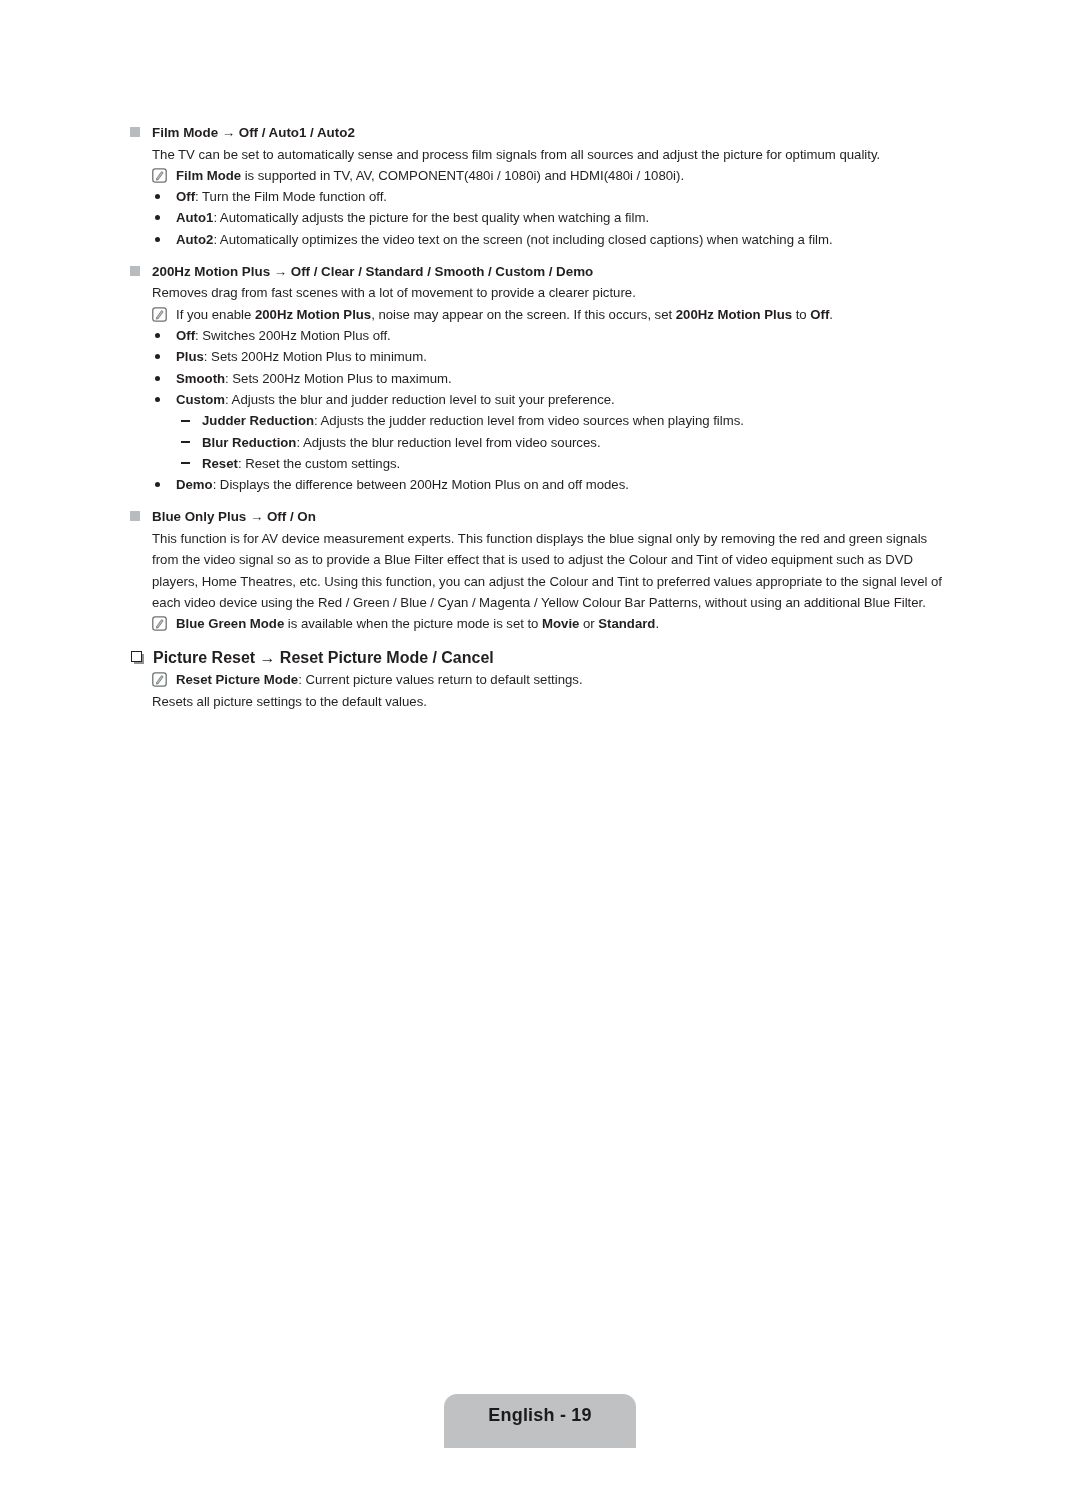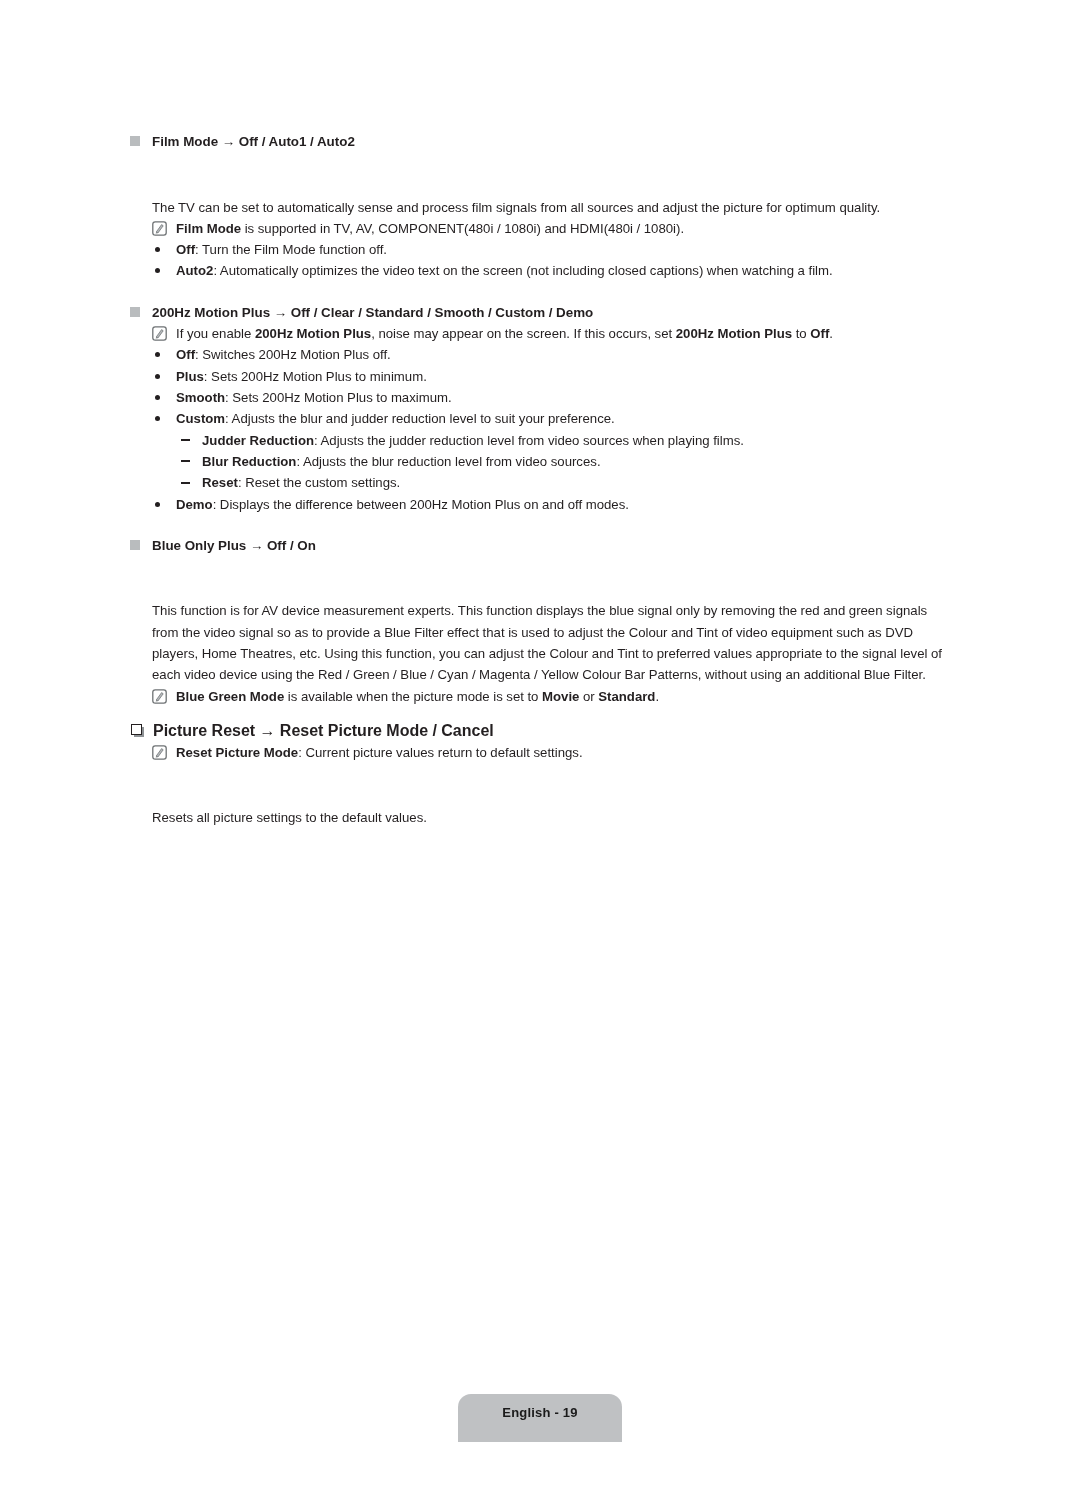--- a/index.html
+++ b/index.html
@@ -49,21 +49,21 @@
     word-spacing: -0.1px;
   }
 
   b, .b { font-weight: bold; }
 
   
   .sec-head {
     font-size: 13.4px;
     font-weight: bold;
     line-height: 21.5px;
-    margin-top: 13px;
+    margin-top: 4px;
   }
   .sec-head .marker {
     width: 10px; height: 10px;
     background: #b9bcbe;
     margin: 5px 12px 0 0;
   }
 
   
   .big-head {
     font-size: 16px;
@@ -75,21 +75,20 @@
     border: 1.6px solid #231f20;
     background: #ffffff;
     box-shadow: 2.5px 2.5px 0 -0.5px #8e9295;
     margin: 5px 11px 0 1px;
     box-sizing: border-box;
   }
 
   
   .para {
     padding-left: 22px;
-    margin-top: 44px;
   }
 
   
   .note .marker {
     width: 15px; height: 15px;
     margin: 3px 9px 0 22px;
     position: relative;
     flex: 0 0 15px;
   }
   .note-ico {
@@ -125,21 +124,21 @@
     left: 0;
     top: 1394px;
     width: 1080px;
     text-align: center;
   }
   .footer-box {
     display: inline-block;
     background: #bfc1c3;
     border-radius: 13px 13px 0 0;
     padding: 11px 44px 22px 44px;
-    font-size: 13px;
+    font-size: 18px;
     font-weight: bold;
     color: #1b1b1b;
     letter-spacing: 0.2px;
   }
 </style>
 </head>
 <body>
 
 <div class="page">
   <div class="content">
@@ -163,30 +162,37 @@
       </span>
       <span class="txt"><b>Film Mode</b><span> is supported in TV, AV, COMPONENT(480i / 1080i) and HDMI(480i / 1080i).</span></span>
     </div>
 
     <div class="row bul">
       <span class="marker"></span>
       <span class="txt"><b>Off</b><span>: Turn the Film Mode function off.</span></span>
     </div>
     <div class="row bul">
       <span class="marker"></span>
+      <span class="txt"><b>Auto1</b><span>: Automatically adjusts the picture for the best quality when watching a film.</span></span>
+    </div>
+    <div class="row bul">
+      <span class="marker"></span>
       <span class="txt"><b>Auto2</b><span>: Automatically optimizes the video text on the screen (not including closed captions) when watching a film.</span></span>
     </div>
 
     <div class="gap-sm"></div>
 
     <div class="row sec-head">
       <span class="marker"></span>
       <span class="txt">200Hz Motion Plus → Off / Clear / Standard / Smooth / Custom / Demo</span>
     </div>
 
+    <div class="row">
+      <span class="txt para">Removes drag from fast scenes with a lot of movement to provide a clearer picture.</span>
+    </div>
 
     <div class="row note">
       <span class="marker">
         <svg class="note-ico" viewBox="0 0 15 15" xmlns="http://www.w3.org/2000/svg">
           <rect x="0.8" y="0.8" width="13.4" height="13.4" rx="2.4" ry="2.4" fill="#ffffff" stroke="#6e7274" stroke-width="1.3"></rect>
           <path d="M4.3 10.9 L9.6 3.6 L11.2 4.8 L5.9 12.0 Z" fill="#b6babc" stroke="#6e7274" stroke-width="0.75"></path>
           <path d="M4.3 10.9 L5.9 12.0 L3.6 12.6 Z" fill="#6e7274"></path>
         </svg>
       </span>
       <span class="txt"><span>If you enable </span><b>200Hz Motion Plus</b><span>, noise may appear on the screen. If this occurs, set </span><b>200Hz Motion Plus</b><span> to </span><b>Off</b><span>.</span></span>

